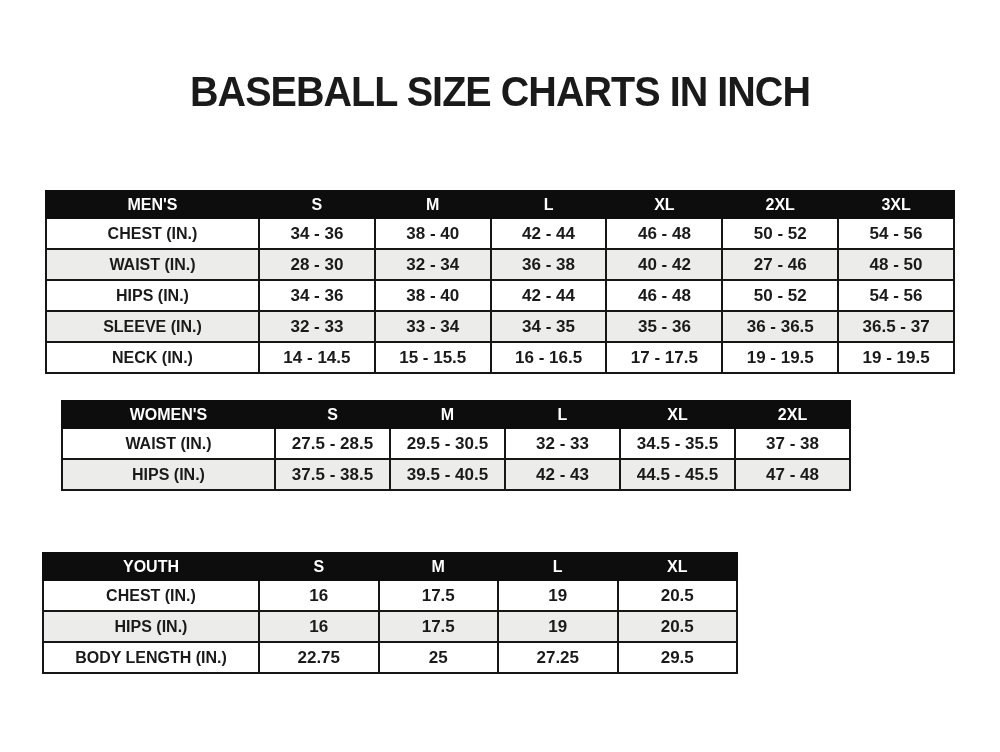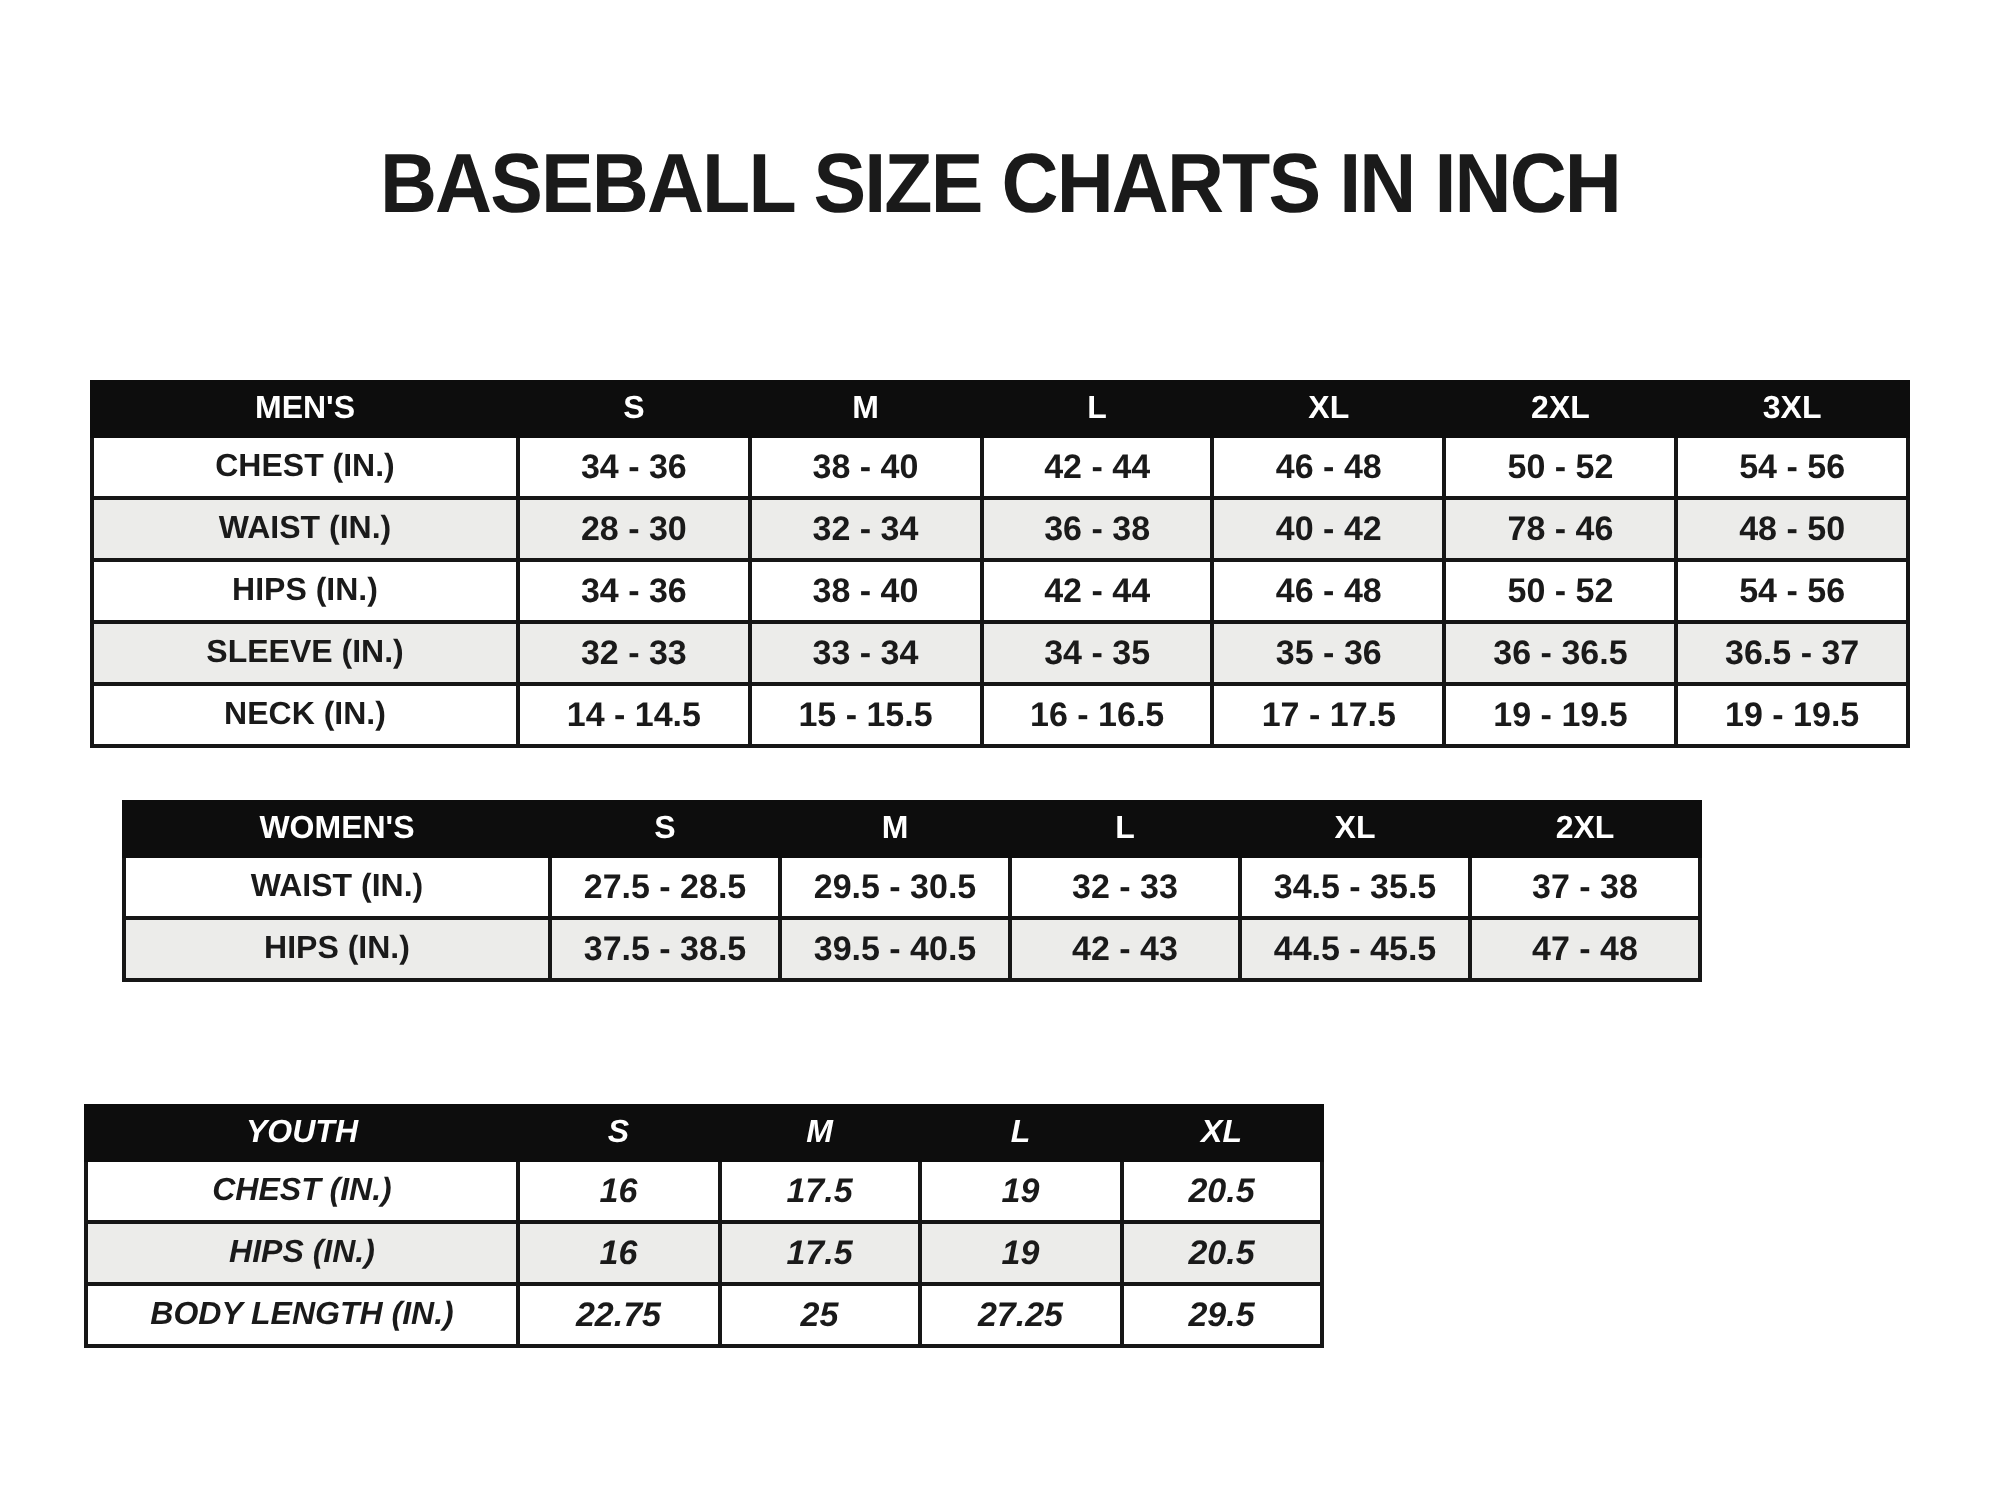--- a/index.html
+++ b/index.html
@@ -53,21 +53,21 @@
     text-align: center;
     padding: 0;
     height: 31px;
     background: #ffffff;
   }
   table.size-table td:first-child { font-size: 16px; }
   table.size-table tbody tr:nth-child(even) td { background: var(--row-alt); }
 
   #mens-table   { left: 45px; top: 190px; width: 910px; }
   #womens-table { left: 61px; top: 400px; width: 790px; }
-  #youth-table  { left: 42px; top: 552px; width: 620px; font-style: italic; }
+  #youth-table  { left: 42px; top: 552px; width: 696px; }
 
   #mens-table th:first-child,
   #mens-table td:first-child,
   #womens-table th:first-child,
   #womens-table td:first-child { width: 213px; }
   #youth-table th:first-child,
   #youth-table td:first-child { width: 216px; }
 </style>
 </head>
 <body>
@@ -95,21 +95,21 @@
         <td>46 - 48</td>
         <td>50 - 52</td>
         <td>54 - 56</td>
       </tr>
       <tr>
         <td>WAIST (IN.)</td>
         <td>28 - 30</td>
         <td>32 - 34</td>
         <td>36 - 38</td>
         <td>40 - 42</td>
-        <td>78 - 46</td>
+        <td>27 - 46</td>
         <td>48 - 50</td>
       </tr>
       <tr>
         <td>HIPS (IN.)</td>
         <td>34 - 36</td>
         <td>38 - 40</td>
         <td>42 - 44</td>
         <td>46 - 48</td>
         <td>50 - 52</td>
         <td>54 - 56</td>

